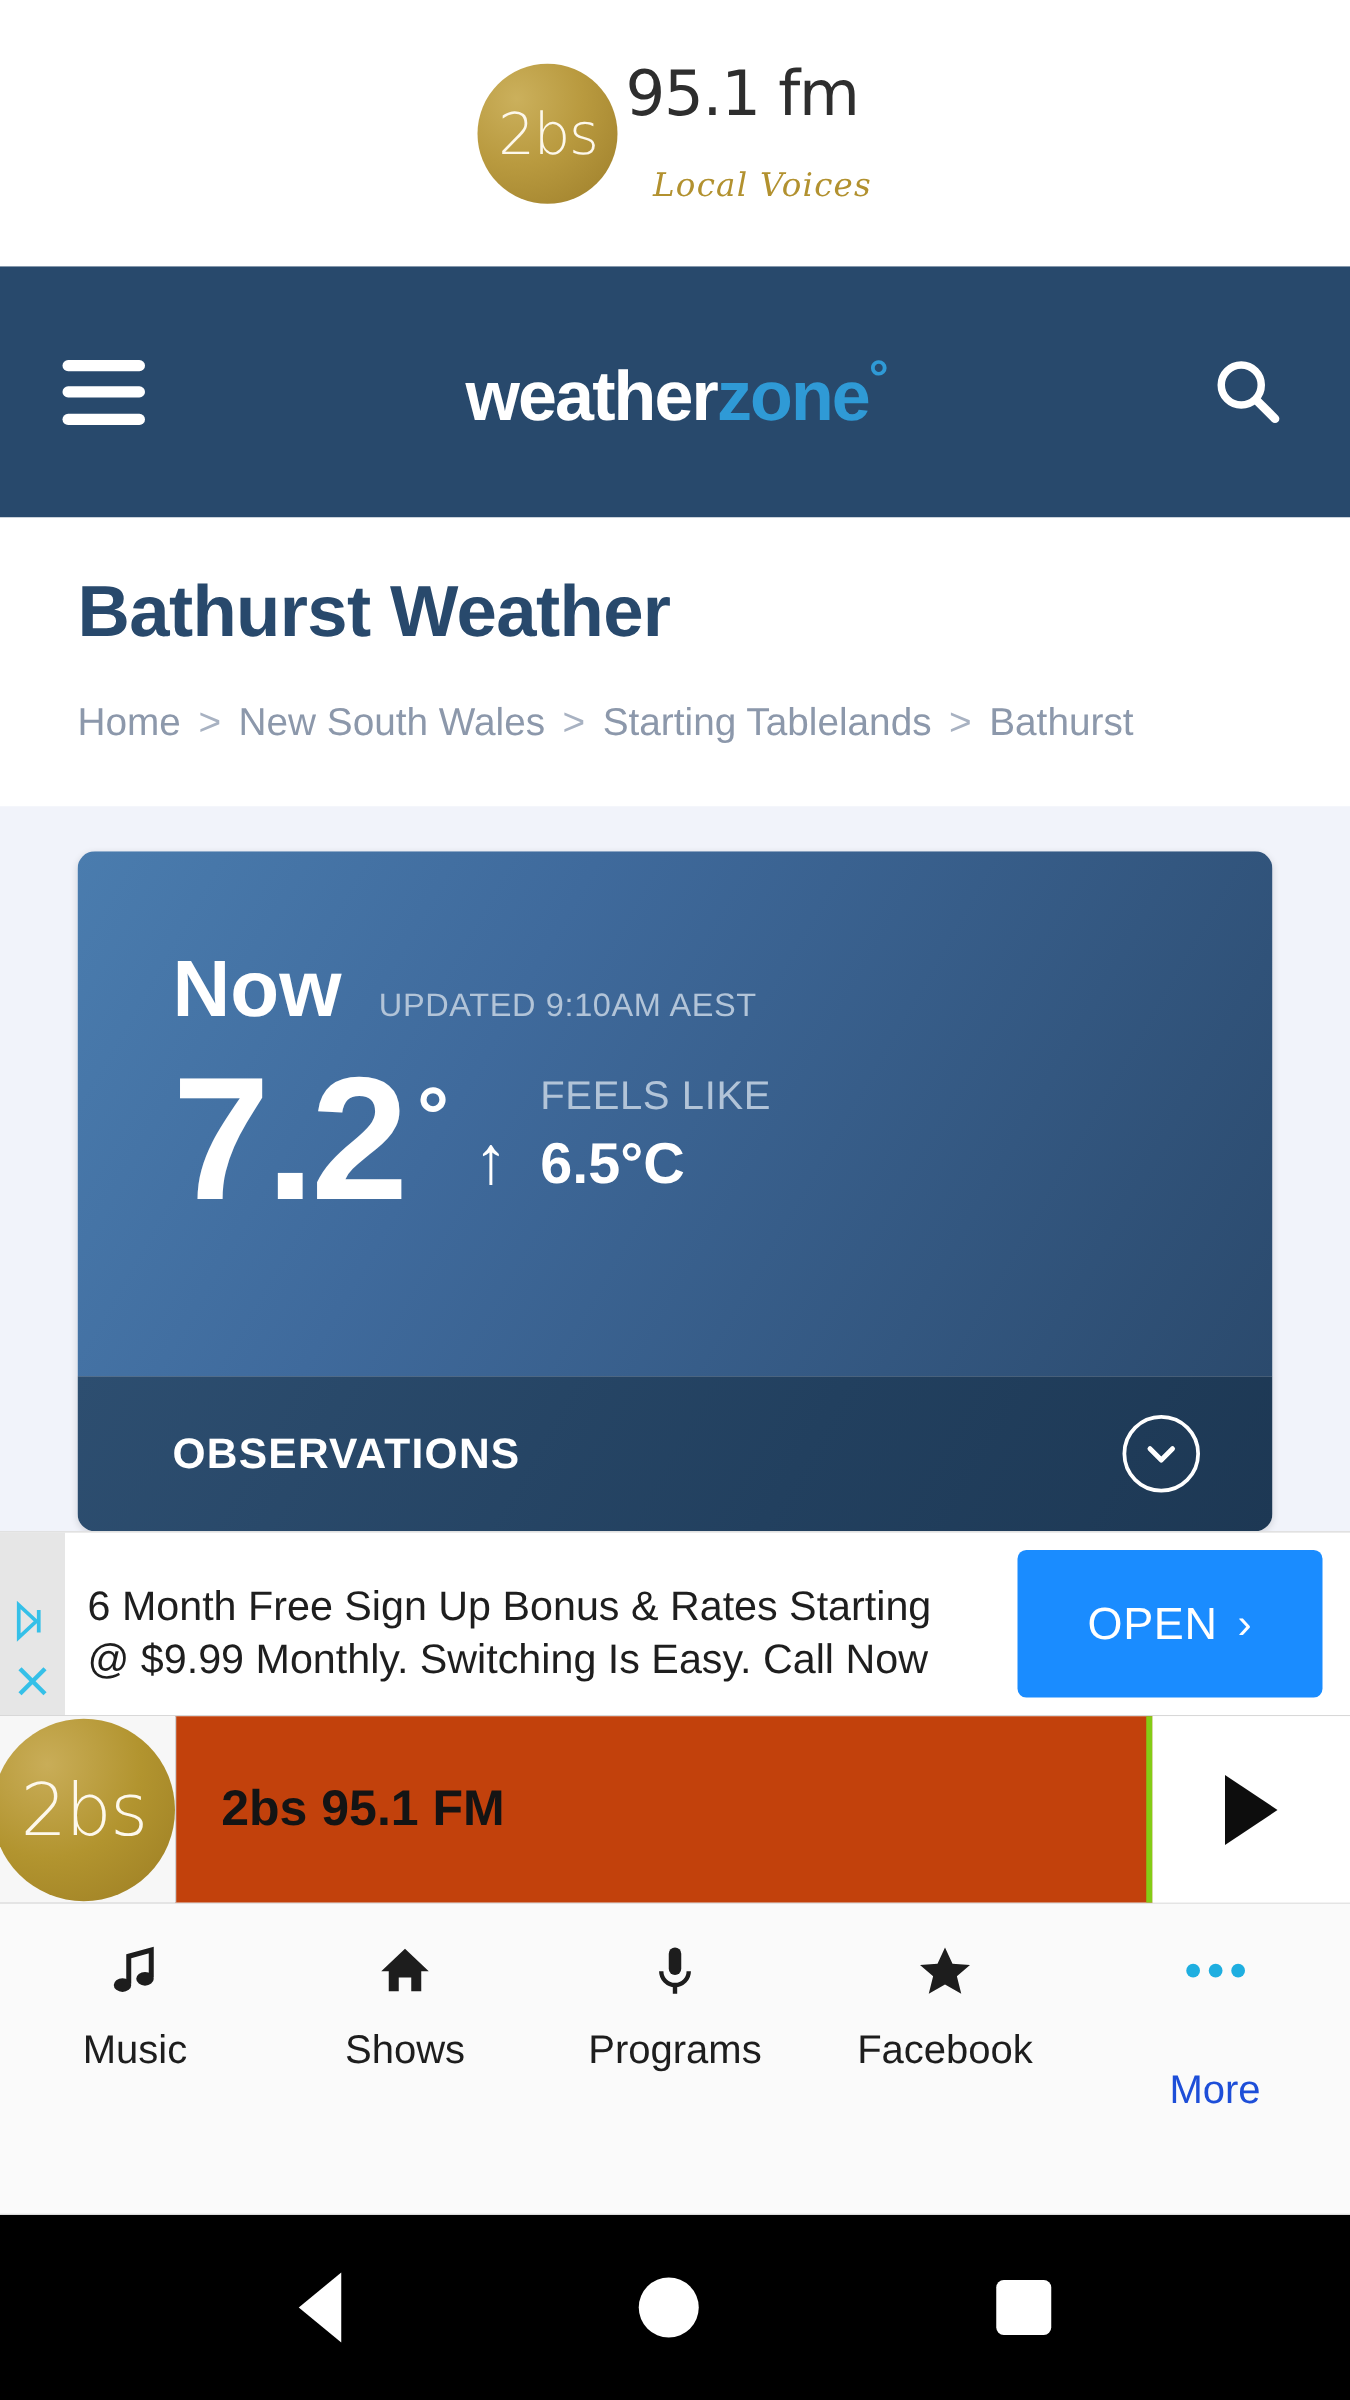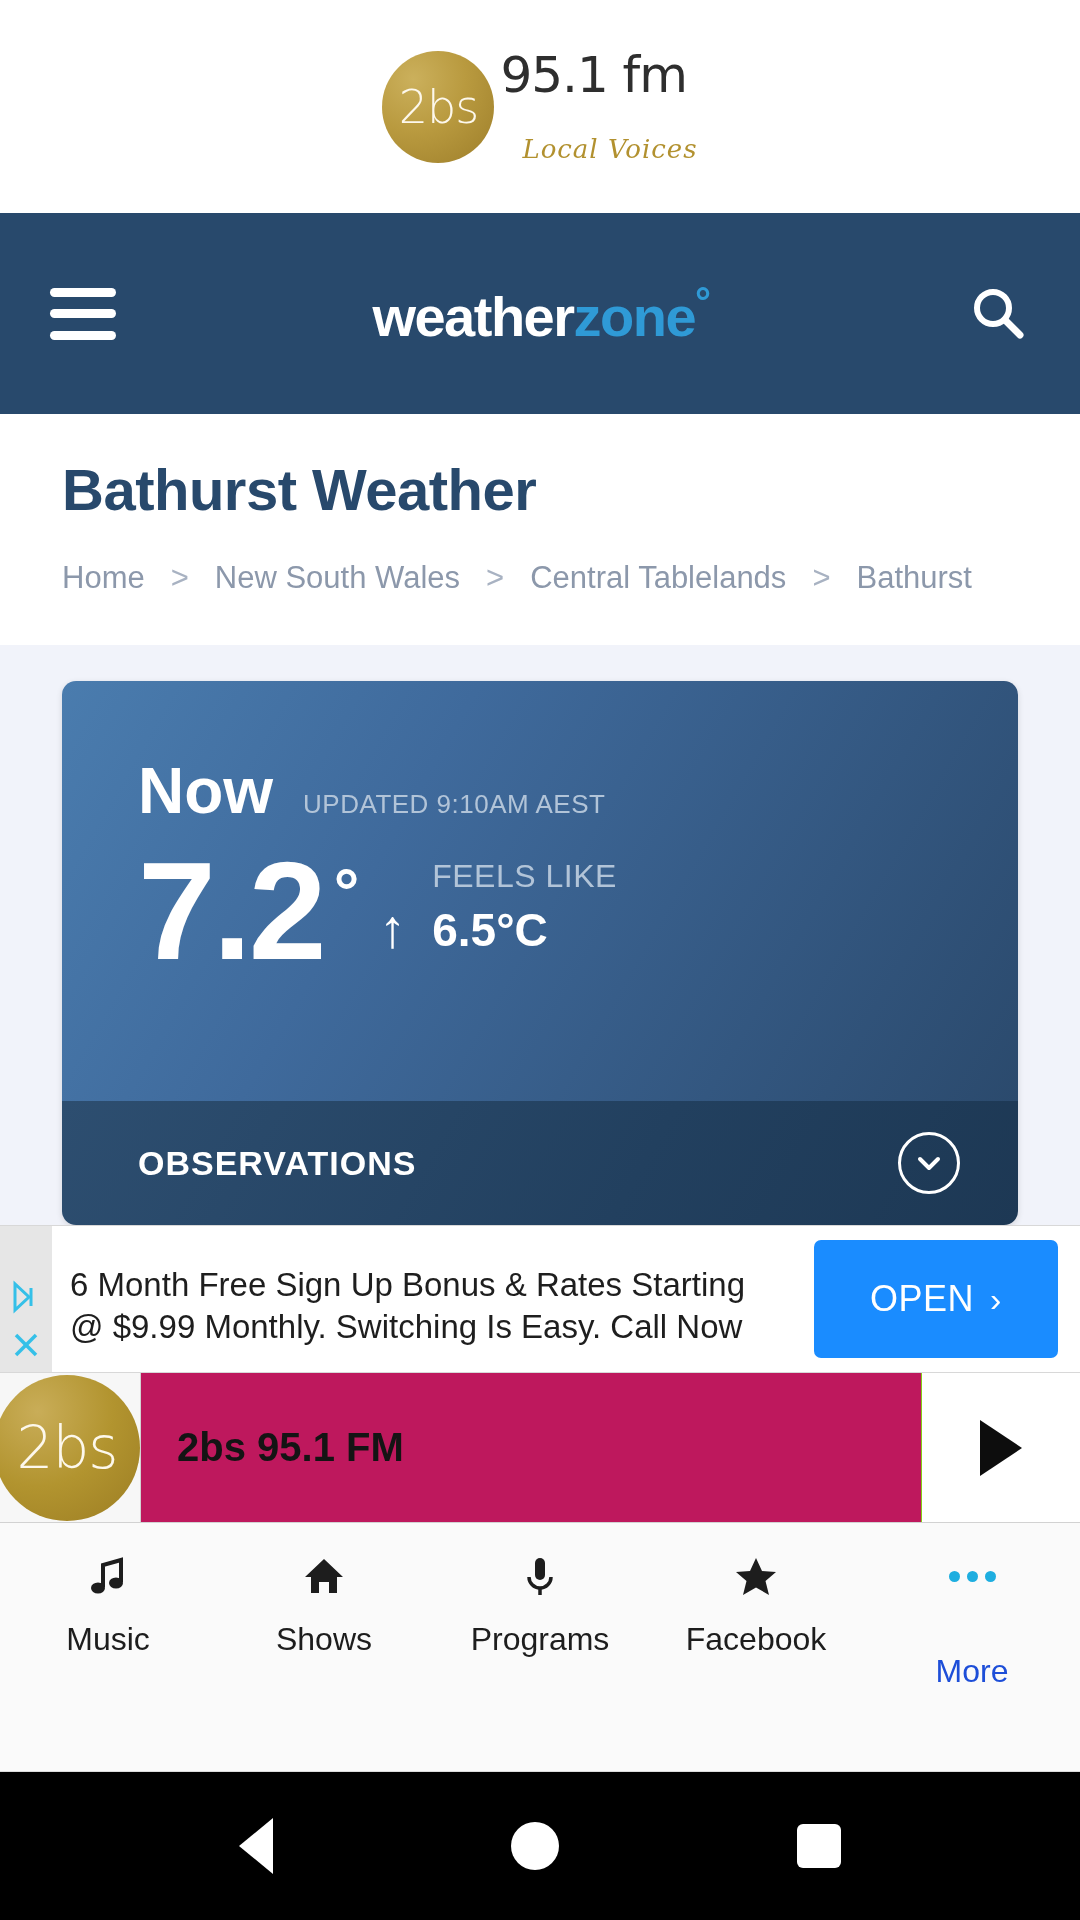--- a/index.html
+++ b/index.html
@@ -53,21 +53,21 @@
   .wz-logo .w1{ color:#ffffff; }
   .wz-logo .w2{ color:#2f9ad6; }
   .wz-logo .deg{ color:#2f9ad6; font-size:40px; vertical-align:super; }
   .search-icon{ width:64px; height:64px; cursor:pointer; }
 
   
   .title-area{ background:#fff; padding:42px 62px 0 62px; flex:0 0 auto; }
   .page-title{ font-size:58px; font-weight:bold; color:#28496c; letter-spacing:-0.5px; }
   .breadcrumb{
     margin-top:28px; font-size:31px; color:#8c98ab; line-height:1.75;
-    display:flex; flex-wrap:wrap; align-items:center;gap:12px;
+    display:flex; flex-wrap:wrap; align-items:center;
   }
   .breadcrumb .crumb{ color:#8c98ab; white-space:nowrap; }
   .breadcrumb .sep{ margin:0 14px; color:#a8b2c2; }
   .title-area-pad{ height:40px; }
 
   
   .card-region{
     background:#f1f3fa; flex:0 0 auto;
     padding:36px 62px 0 62px;
   }
@@ -130,22 +130,22 @@
   }
   .player-logo{
     width:146px; height:146px; border-radius:50%; flex:0 0 auto;
     background:radial-gradient(circle at 30% 25%, #c9ad58 0%, #b2942f 50%, #9c7d23 100%);
     display:flex; align-items:center; justify-content:center;
     margin-left:-6px;
   }
   .player-logo span{ color:#fdf8ec; font-size:58px; font-weight:300; font-family:"DejaVu Sans", sans-serif; letter-spacing:-1px; }
   .player-title-cell{
     flex:1; height:100%; display:flex; align-items:center;
-    border-left:1px solid #d2d2d2; border-right:1px solid #84cc16;
-    background:#be185d; padding-left:36px;
+    border-left:1px solid #d2d2d2; border-right:5px solid #84cc16;
+    background:#c2410c; padding-left:36px;
   }
   .player-title{ font-size:40px; font-weight:bold; color:#141414; }
   .play-btn{
     width:158px; background:#ffffff; height:100%;
     display:flex; align-items:center; justify-content:center; cursor:pointer;
   }
   .play-tri{
     width:0; height:0;
     border-left:42px solid #0d0d0d;
     border-top:28px solid transparent;
@@ -206,21 +206,21 @@
   </svg>
 </div>
 
 <div class="title-area">
   <div class="page-title">Bathurst Weather</div>
   <div class="breadcrumb">
     <span class="crumb">Home</span>
     <span class="sep">&gt;</span>
     <span class="crumb">New South Wales</span>
     <span class="sep">&gt;</span>
-    <span class="crumb">Central Tablelands</span>
+    <span class="crumb">Starting Tablelands</span>
     <span class="sep">&gt;</span>
     <span class="crumb">Bathurst</span>
   </div>
   <div class="title-area-pad"></div>
 </div>
 
 <div class="card-region">
   <div class="wx-card">
     <div class="wx-top">
       <div class="now-row">

